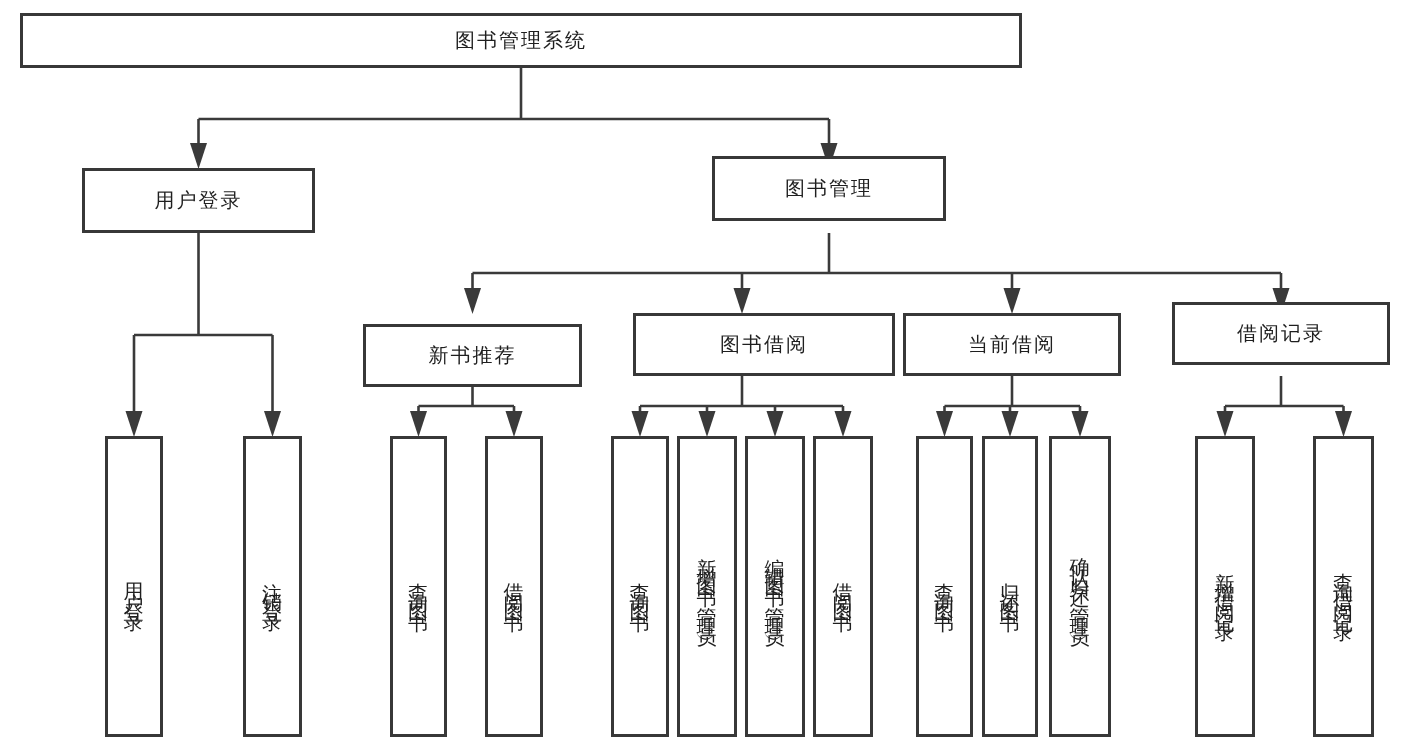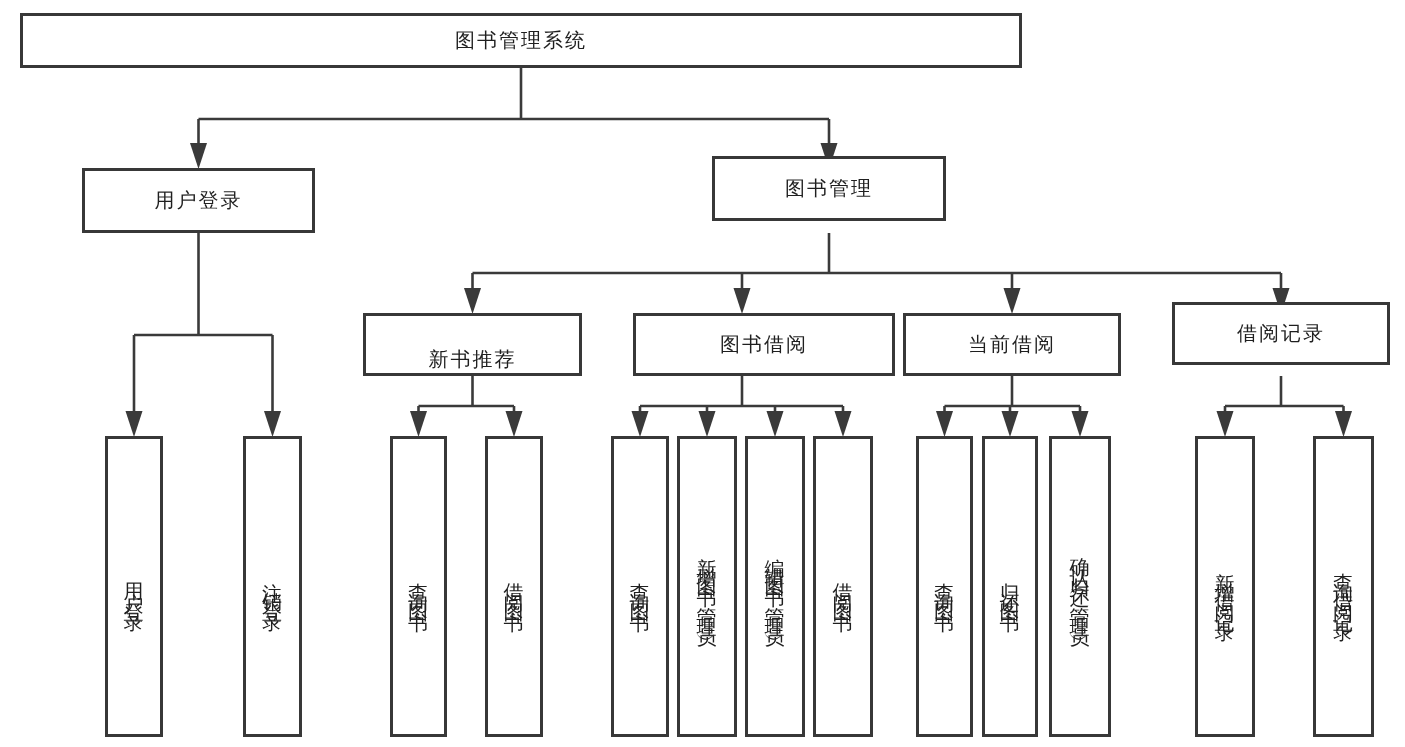--- a/index.html
+++ b/index.html
@@ -108,21 +108,21 @@
   <div id="nodes-layer">
       <div class="node" style="left: 20px; top: 13px; width: 1002px; height: 55px;">
         <span class="label">图书管理系统</span>
       </div>
       <div class="node" style="left: 82px; top: 168px; width: 233px; height: 65px;">
         <span class="label">用户登录</span>
       </div>
       <div class="node" style="left: 712px; top: 156px; width: 234px; height: 65px;">
         <span class="label">图书管理</span>
       </div>
-      <div class="node" style="left: 363px; top: 313px; width: 219px; height: 63px; align-items: flex-end;">
+      <div class="node" style="left: 363px; top: 324px; width: 219px; height: 63px;">
         <span class="label">新书推荐</span>
       </div>
       <div class="node" style="left: 633px; top: 313px; width: 262px; height: 63px;">
         <span class="label">图书借阅</span>
       </div>
       <div class="node" style="left: 903px; top: 313px; width: 218px; height: 63px;">
         <span class="label">当前借阅</span>
       </div>
       <div class="node" style="left: 1172px; top: 302px; width: 218px; height: 63px;">
         <span class="label">借阅记录</span>

